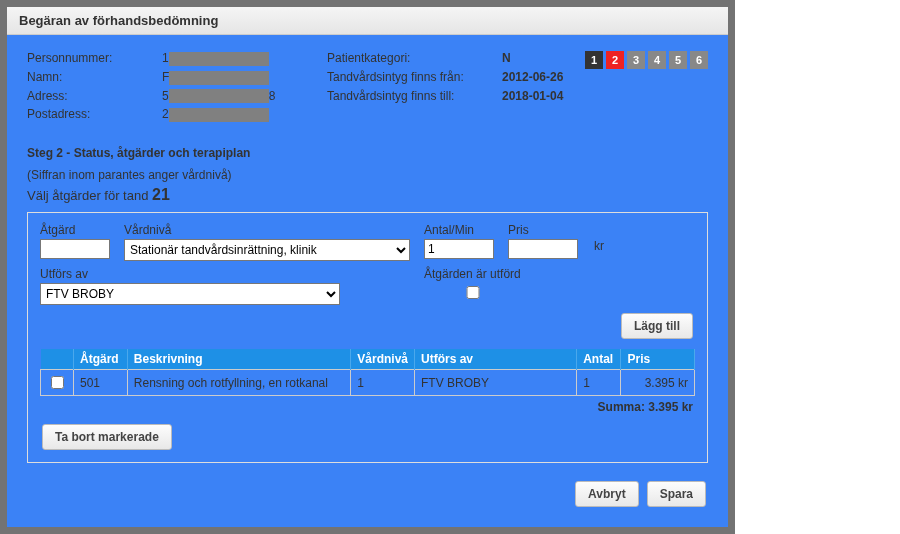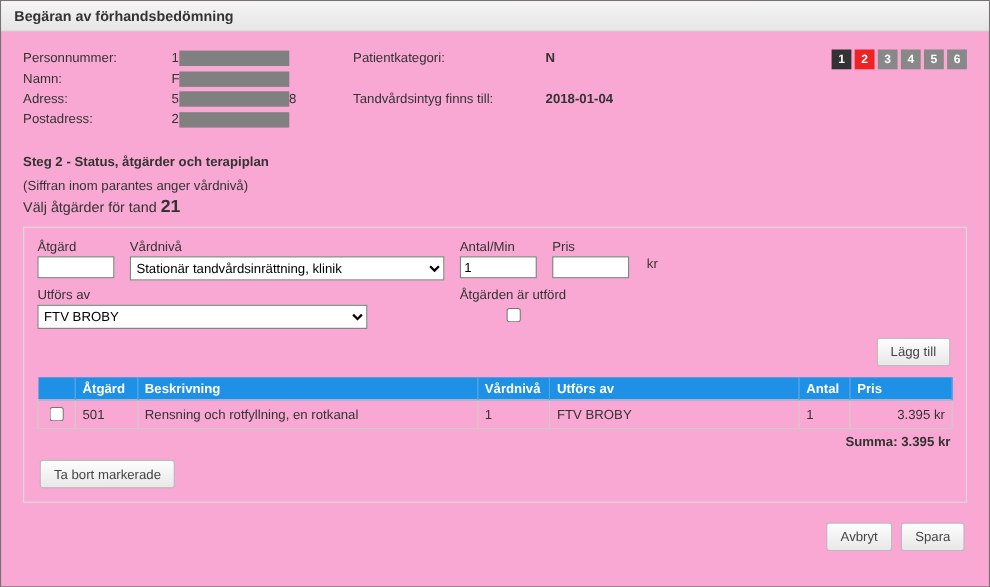--- a/index.html
+++ b/index.html
@@ -4,24 +4,24 @@
 <style>
   * { box-sizing: border-box; }
   body {
     margin: 0;
     font-family: Arial, sans-serif;
     font-size: 12px;
     color: #333;
     background: #fff;
   }
   .panel {
-    width: 900px;
+    width: 735px;
     height: 534px;
-    background: #f9a8d4;
-    border: 1px solid #737373;
+    background: #3b82f6;
+    border: 7px solid #737373;
     position: relative;
   }
   .header-bar {
     background: linear-gradient(to bottom, #f5f5f5, #e5e5e5);
     border-bottom: 1px solid #ccc;
     padding: 6px 12px;
     font-weight: bold;
     font-size: 13px;
     color: #333;
   }
@@ -102,21 +102,21 @@
   }
   select { height: 22px; padding: 1px 1px; }
   .kr { padding-top: 16px; margin-left: 2px; }
   .chk-row { display: flex; flex-direction: column; }
   .btn {
     border: 1px solid #bbb;
     background: linear-gradient(to bottom, #fdfdfd, #e8e8e8);
     border-radius: 3px;
     padding: 5px 12px;
     font-size: 12px;
-    font-weight: normal;
+    font-weight: bold;
     color: #444;
     cursor: pointer;
   }
   .btn-row-right { display: flex; justify-content: flex-end; margin: 8px 2px 10px 0; }
   table.grid {
     width: 100%;
     border-collapse: collapse;
     font-size: 12px;
   }
   table.grid th {
@@ -180,20 +180,24 @@
       </div>
       <div class="info-col2">
         <span class="info-label" style="width:175px">Patientkategori:</span>
         <span class="info-value">N</span>
       </div>
     </div>
     <div class="info-row">
       <div class="info-col1">
         <span class="info-label">Namn:</span>
         <span><span>F</span><span class="redacted red-w2"></span></span>
+      </div>
+      <div class="info-col2">
+        <span class="info-label" style="width:175px">Tandvårdsintyg finns från:</span>
+        <span class="info-value">2012-06-26</span>
       </div>
     </div>
     <div class="info-row">
       <div class="info-col1">
         <span class="info-label">Adress:</span>
         <span><span>5</span><span class="redacted red-w3"></span><span>8</span></span>
       </div>
       <div class="info-col2">
         <span class="info-label" style="width:175px">Tandvårdsintyg finns till:</span>
         <span class="info-value">2018-01-04</span>

